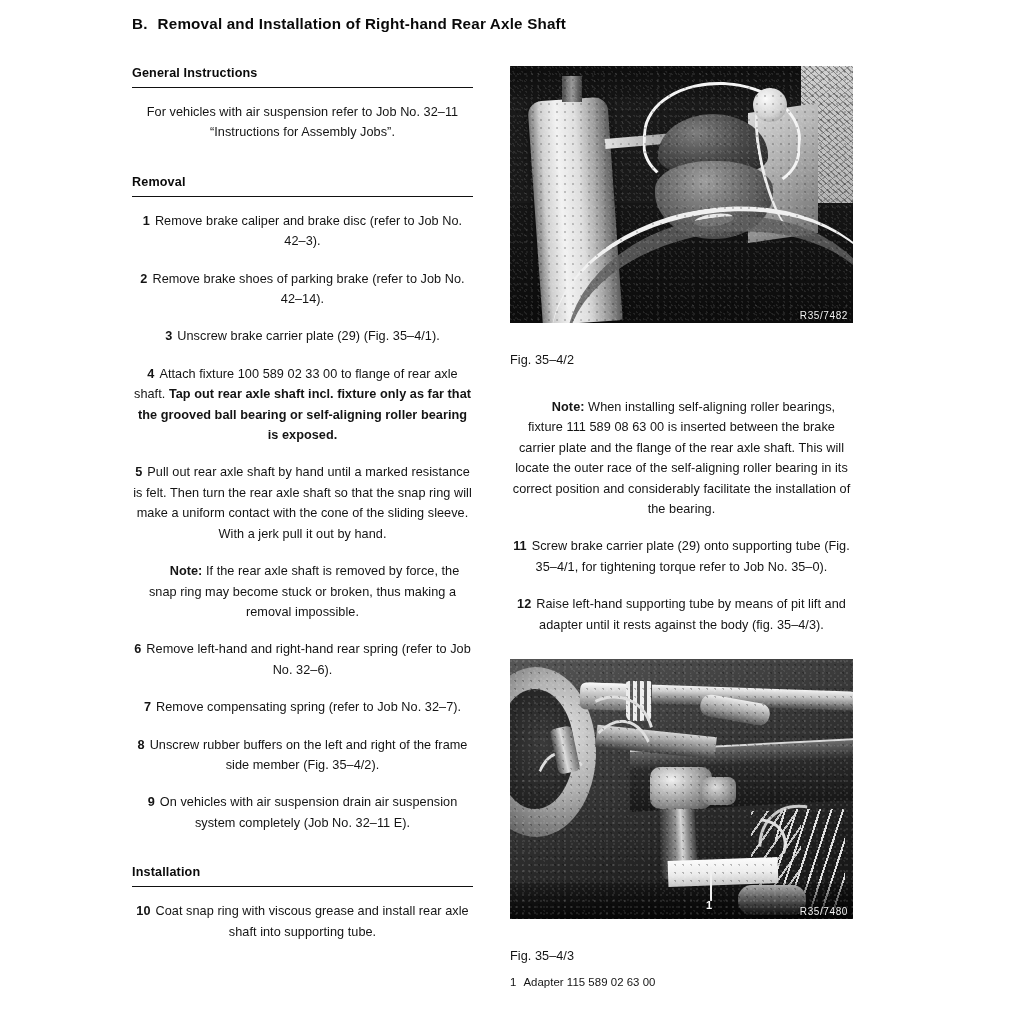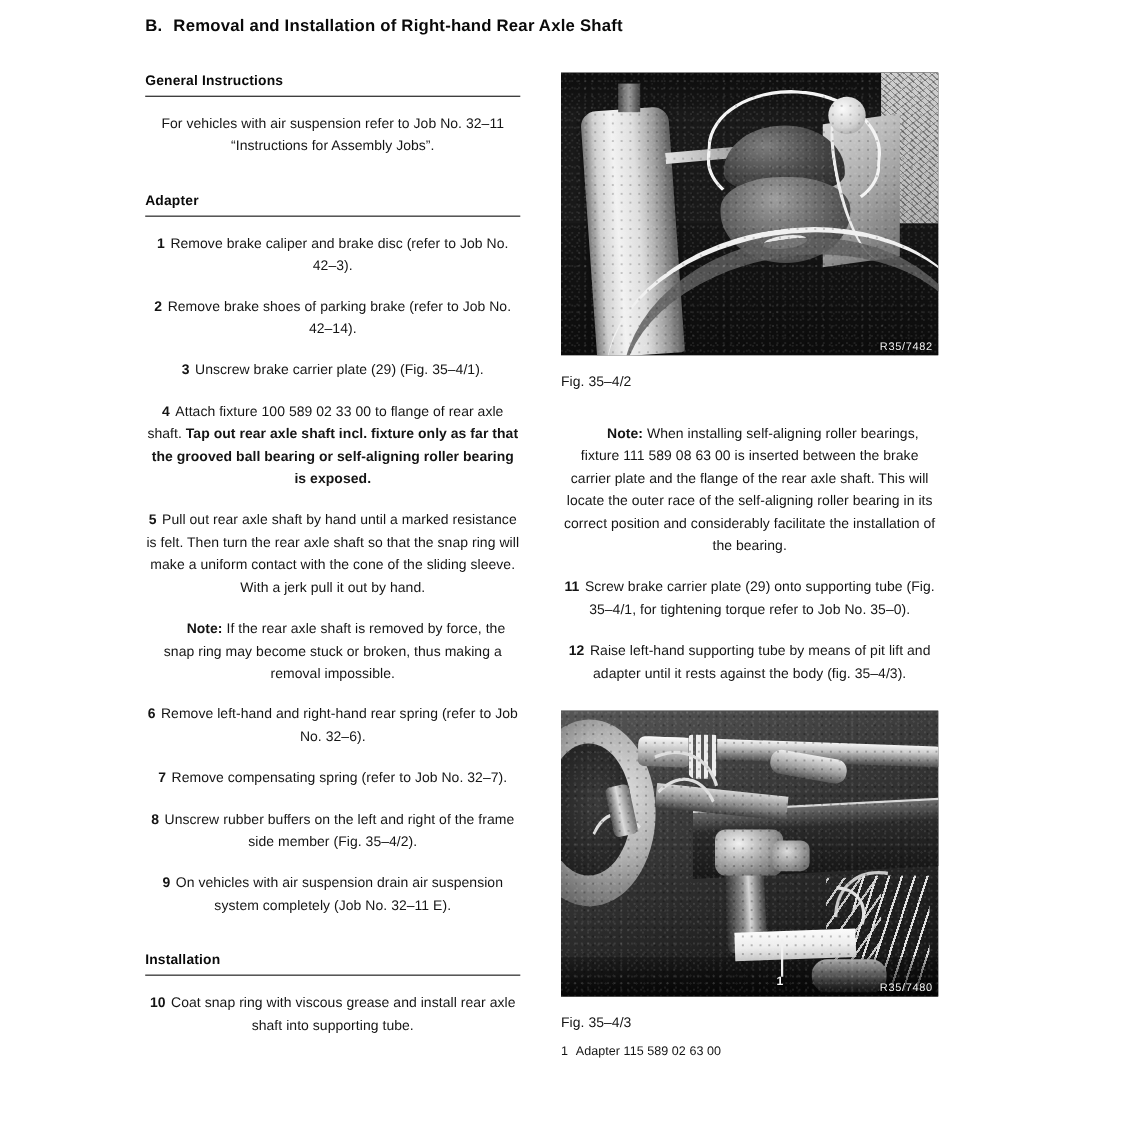--- a/index.html
+++ b/index.html
@@ -105,21 +105,21 @@
     font-size: 10px;
     letter-spacing: 0.6px;
     font-family: "Liberation Sans", sans-serif;
     color: #f2f2f2;
     text-shadow: 0 0 2px #000, 0 0 3px #000;
     z-index: 40;
   }
   .fig-cap {
     font-size: 12.7px;
     color: #141414;
-    margin-top: 17px;
+    margin-top: 30px;
     letter-spacing: 0.05px;
   }
   .fig-legend {
     font-size: 11.4px;
     color: #141414;
     margin-top: 13px;
     letter-spacing: 0.05px;
   }
   .fig-legend .lg-num { margin-right: 7px; }
 
@@ -423,21 +423,21 @@
     <span class="letter">B.</span><span>Removal and Installation of Right-hand Rear Axle Shaft</span>
   </div>
 
   <div class="col-left">
 
     <div class="sec-head">General Instructions</div>
     <div class="rule"></div>
 
     <p class="para gap-xl">For vehicles with air suspension refer to Job No. 32–11 “Instructions for Assembly Jobs”.</p>
 
-    <div class="sec-head">Adapter</div>
+    <div class="sec-head">Removal</div>
     <div class="rule"></div>
 
     <p class="para">
       <span class="num">1</span><span>Remove brake caliper and brake disc (refer to Job No. 42–3).</span>
     </p>
 
     <p class="para">
       <span class="num">2</span><span>Remove brake shoes of parking brake (refer to Job No. 42–14).</span>
     </p>
 

